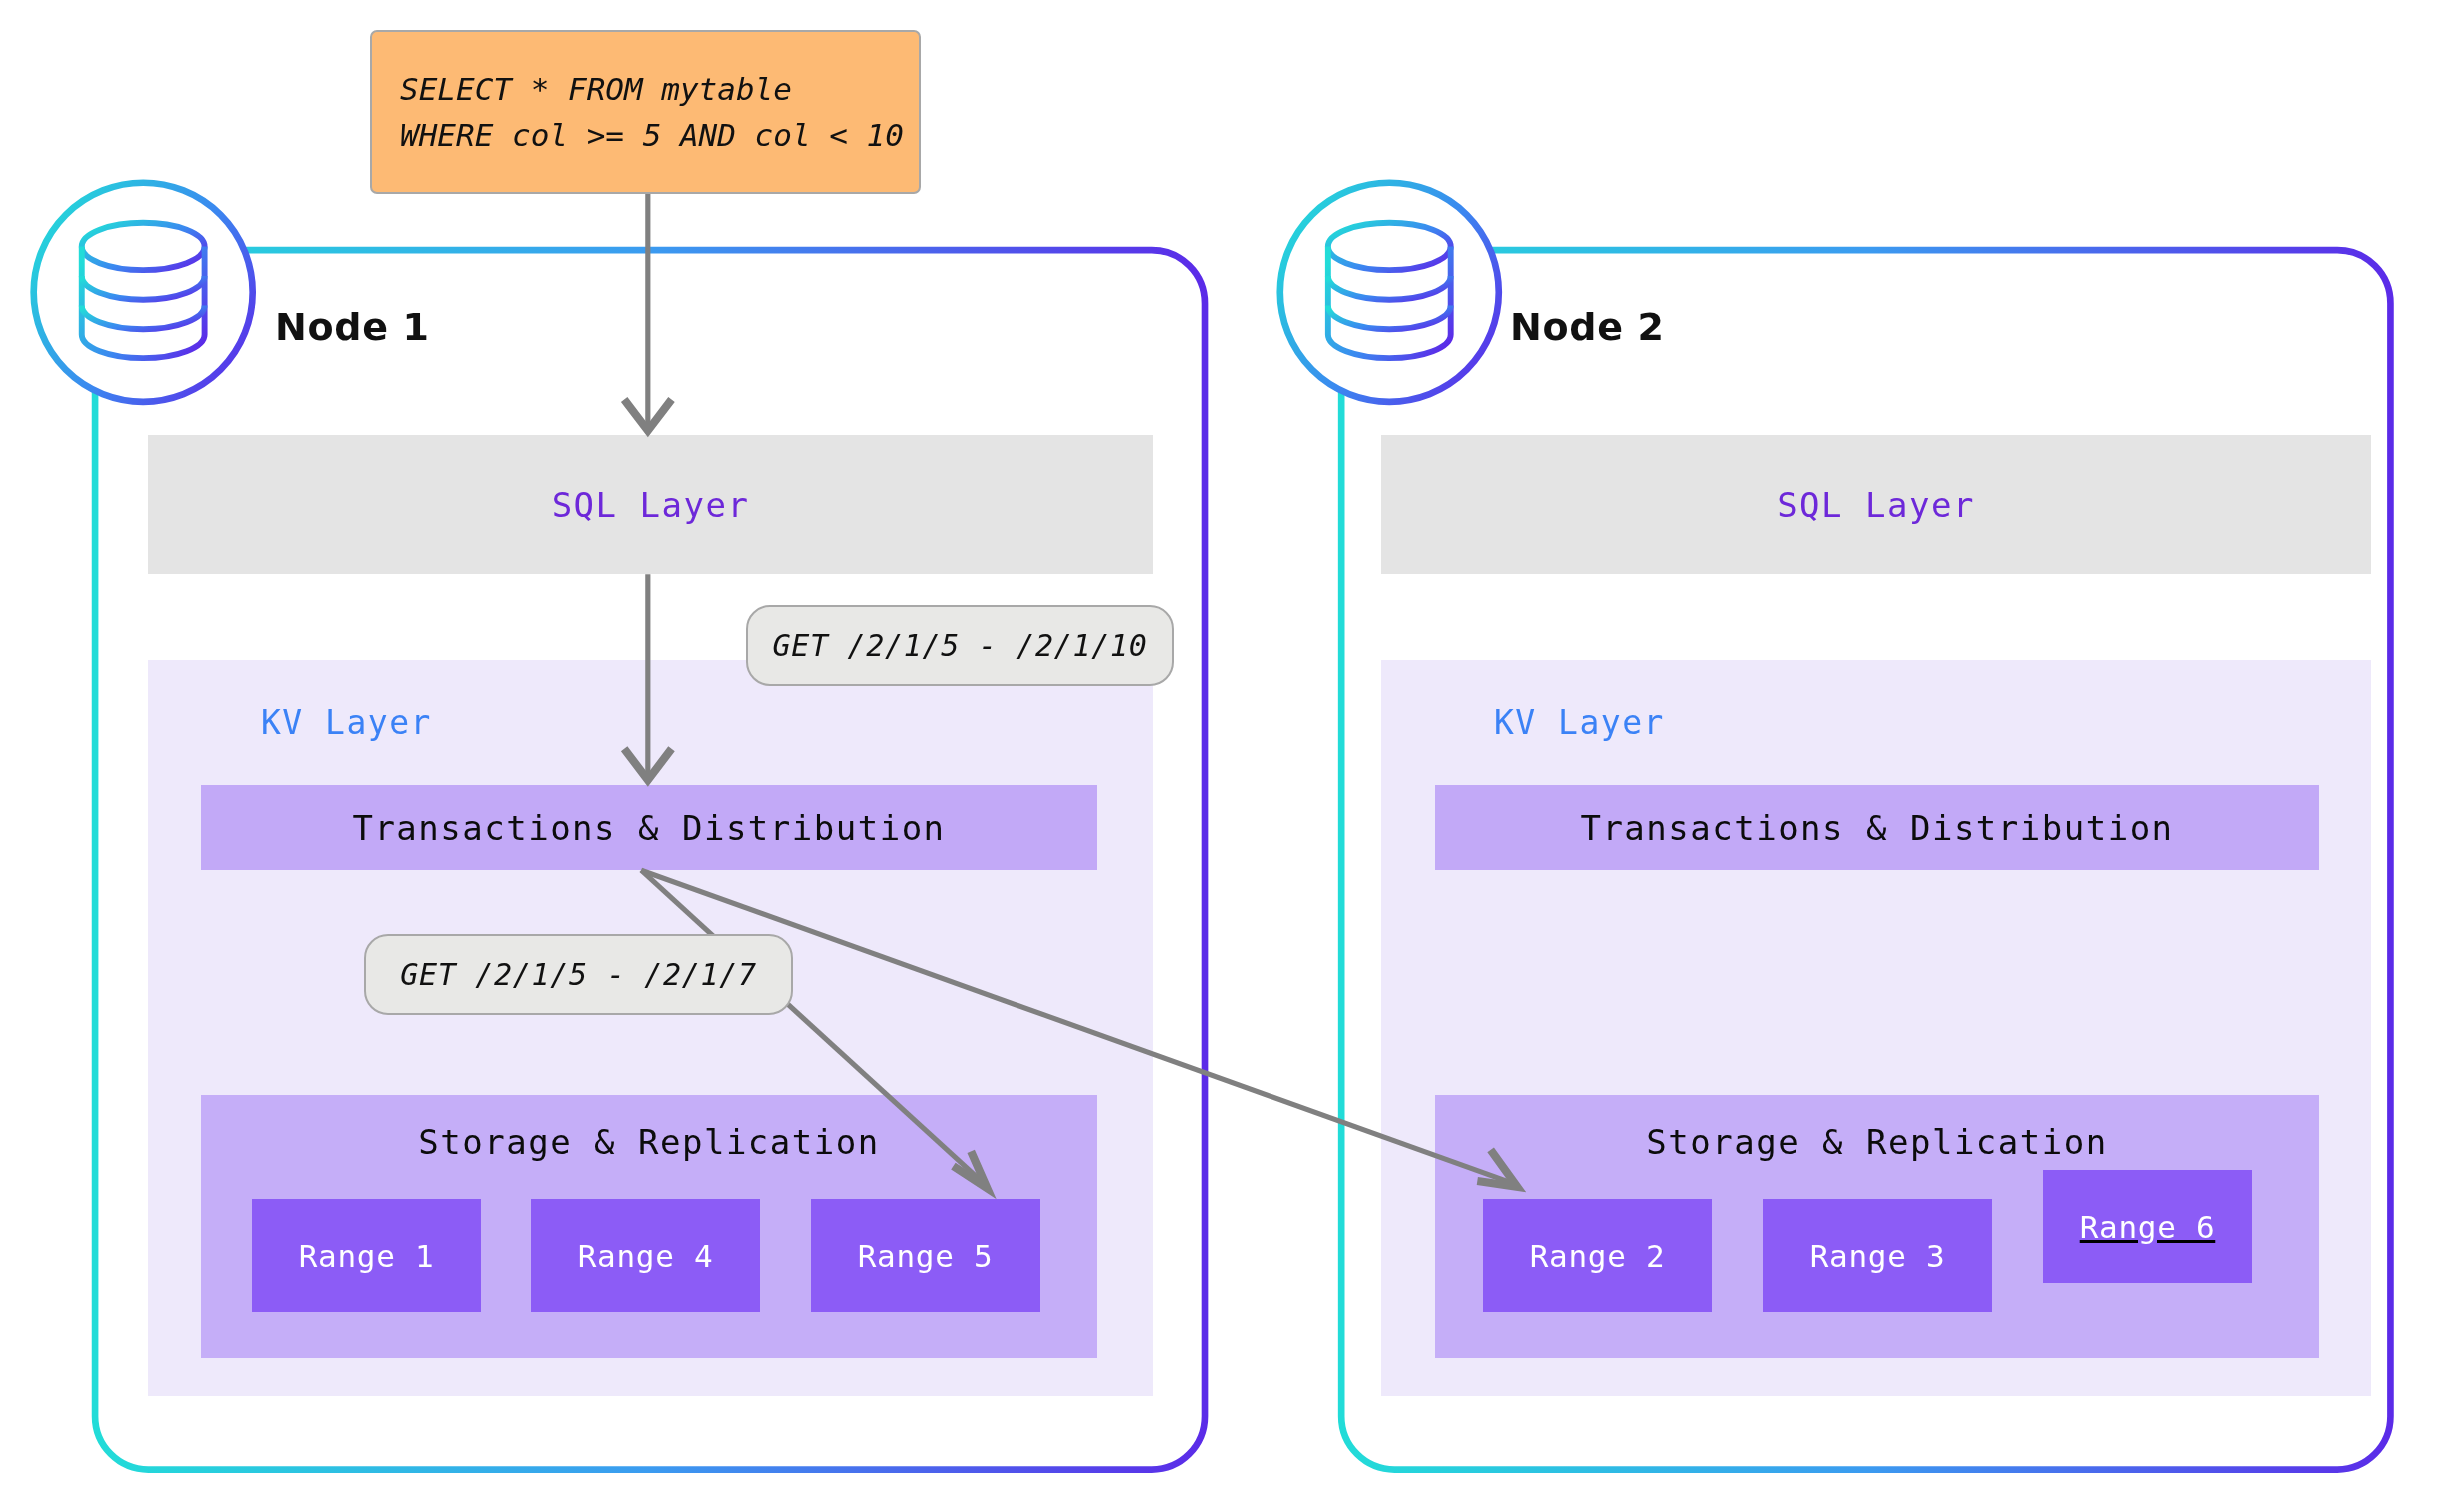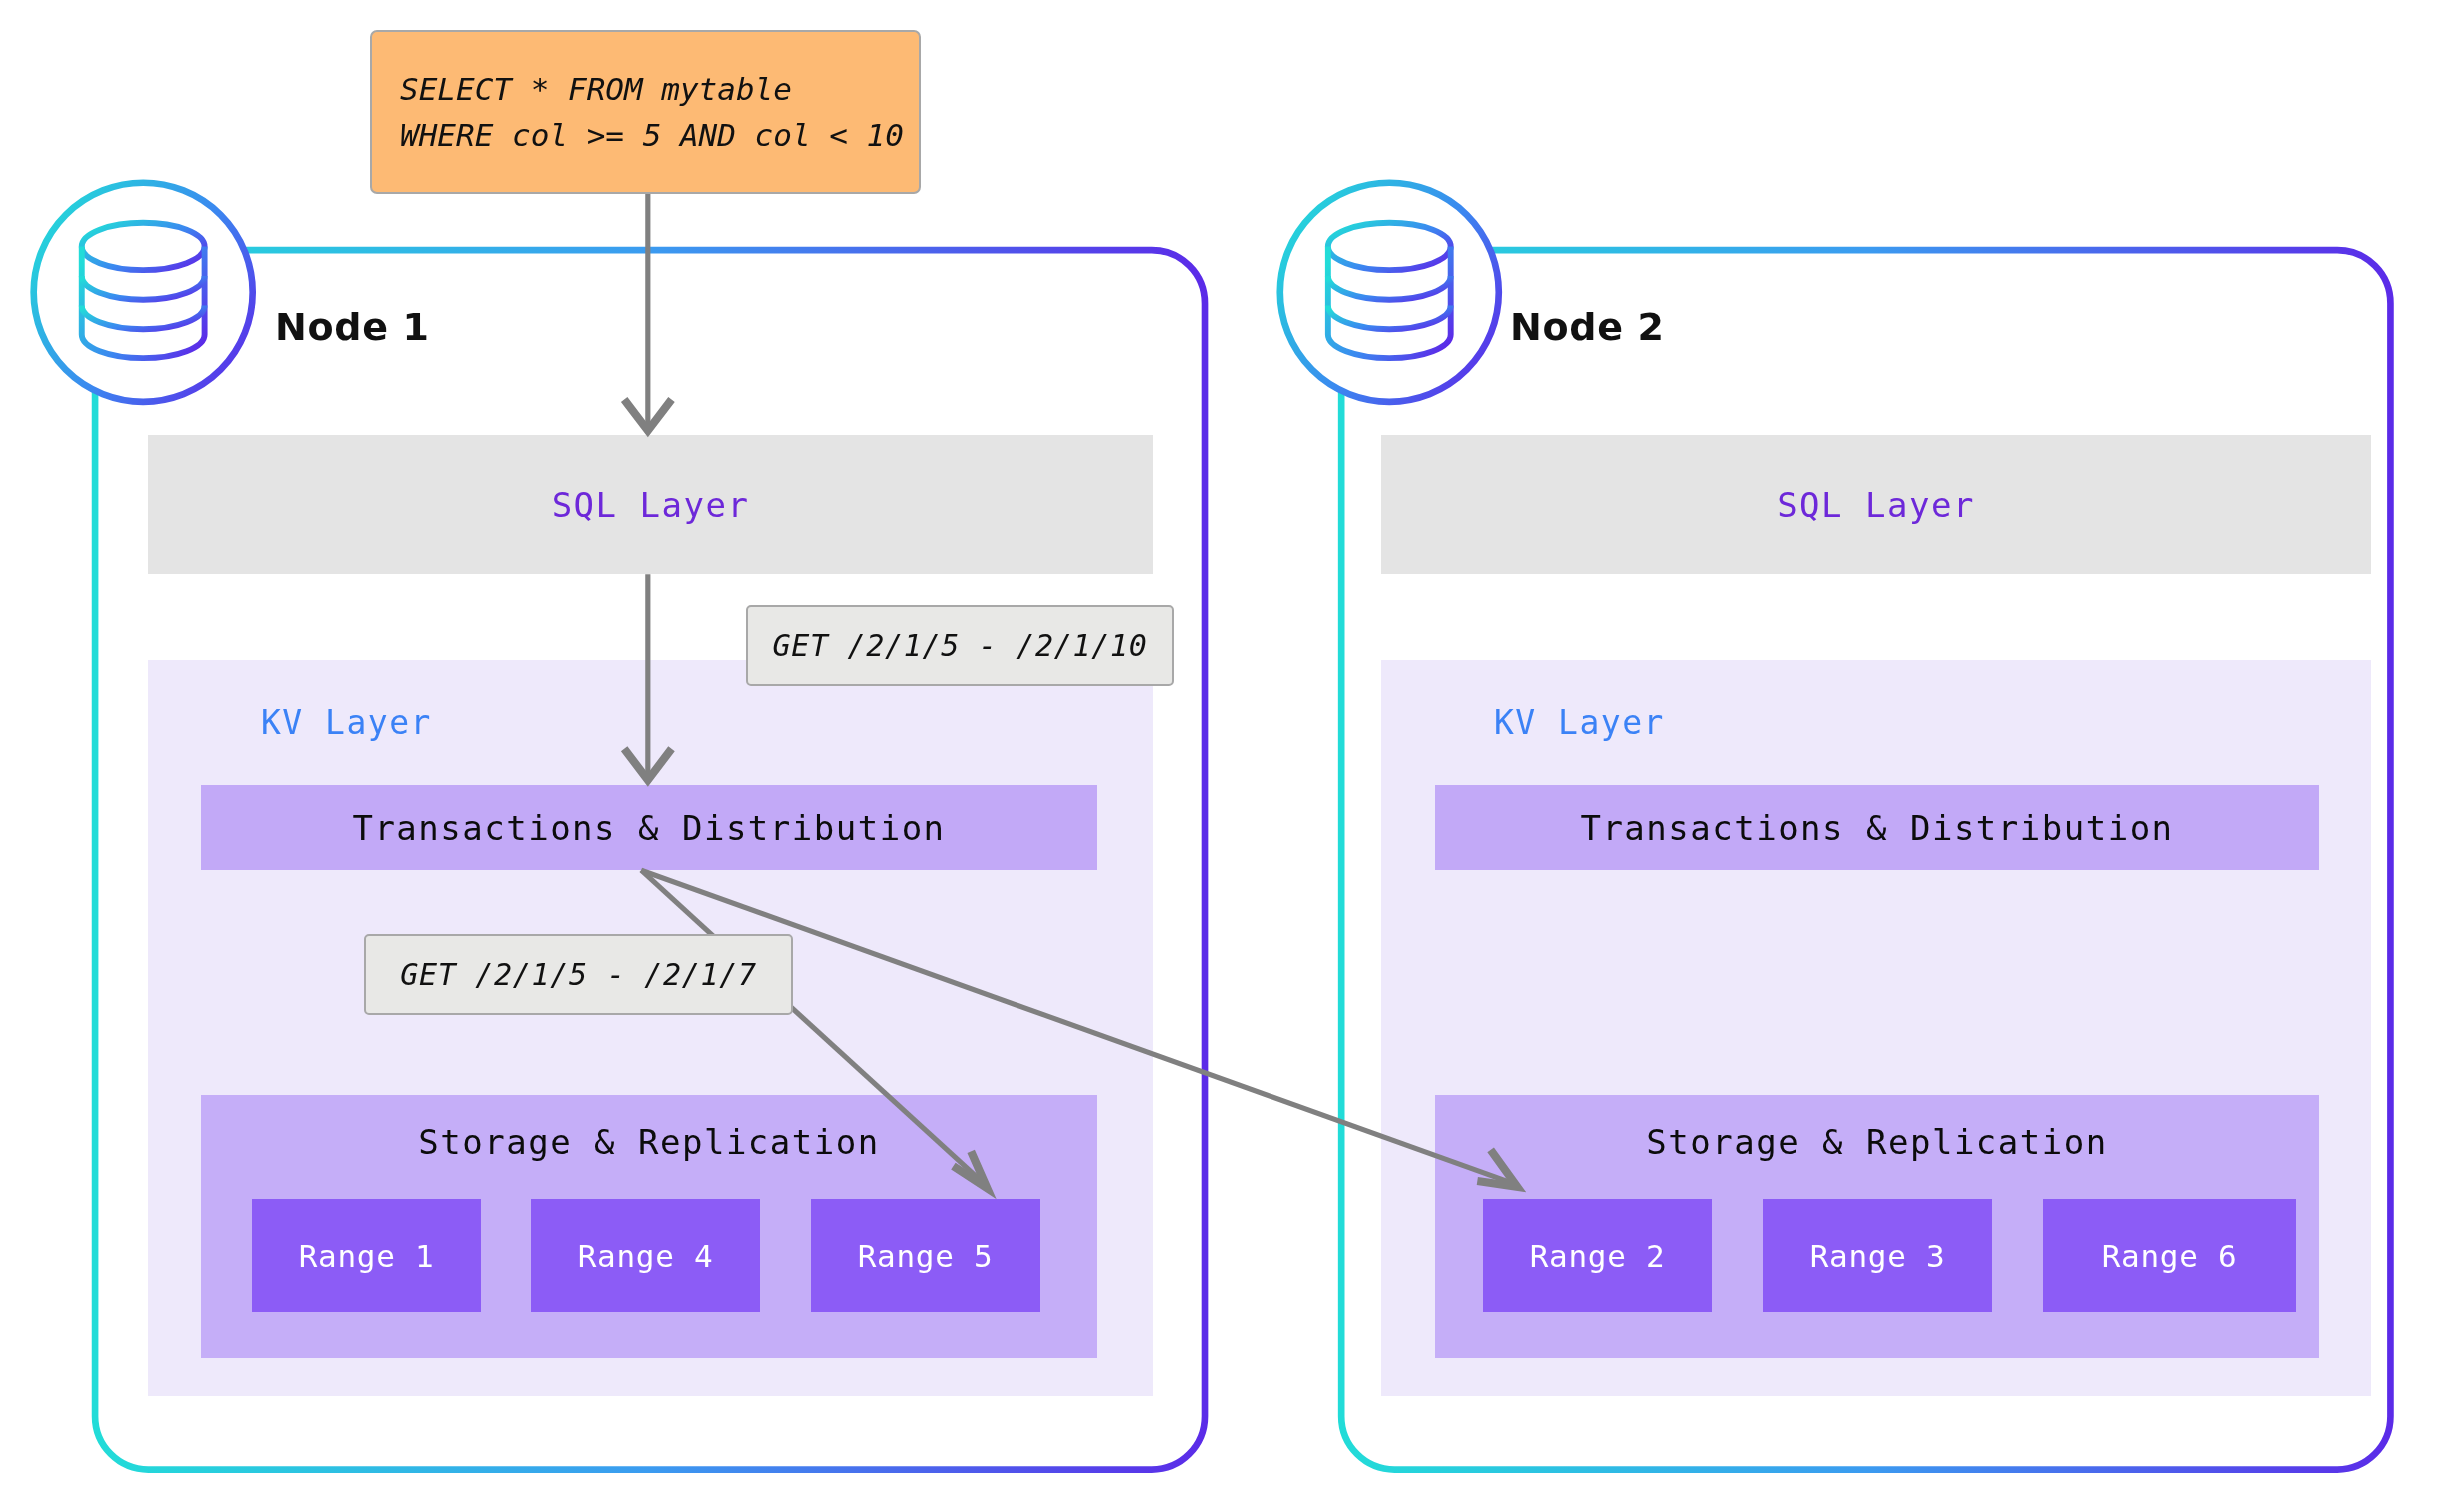--- a/index.html
+++ b/index.html
@@ -62,21 +62,21 @@
     display:flex;align-items:center;justify-content:center;
   }
   .range-box span{
     font-size:31px;color:#ffffff;letter-spacing:0.7px;white-space:nowrap;
   }
   
   .callout{
     position:absolute;
     background:#e8e8e6;
     border:2.2px solid #a8a8a8;
-    border-radius:5px;
+    border-radius:24px;
     display:flex;align-items:center;justify-content:center;
     box-sizing:border-box;
     z-index:40;
   }
   .callout span{
     font-style:italic;
     font-size:30px;
     color:#111111;
     letter-spacing:0.7px;
     white-space:nowrap;
@@ -200,21 +200,21 @@
 
   <div class="storage-bar" style="left:1435px;top:1095px;width:884px;height:263px;">
     <div class="storage-title" style="top:27px;">Storage &amp; Replication</div>
   </div>
   <div class="range-box" style="left:1483px;top:1199px;width:229px;height:113px;">
     <span>Range 2</span>
   </div>
   <div class="range-box" style="left:1763px;top:1199px;width:229px;height:113px;">
     <span>Range 3</span>
   </div>
-  <div class="range-box" style="left:2043px;top:1199px;width:253px;height:113px;">
+  <div class="range-box" style="left:2043px;top:1170px;width:209px;height:113px;text-decoration:underline;">
     <span>Range 6</span>
   </div>
 
   <svg class="ov" id="arrows" viewBox="0 0 3310 2042">
     <g stroke="#808080" stroke-width="7" fill="none">
 
       <line x1="875" y1="262" x2="875" y2="578"></line>
       <polyline points="843,540 875,582 907,540" stroke-width="11" stroke-linecap="butt" stroke-linejoin="miter"></polyline>
 
       <line x1="875" y1="776" x2="875" y2="1050"></line>

